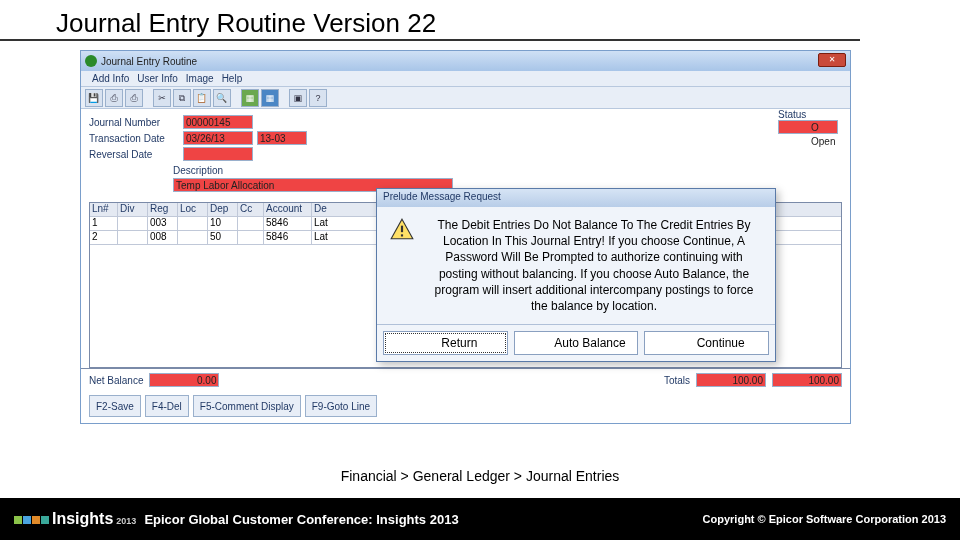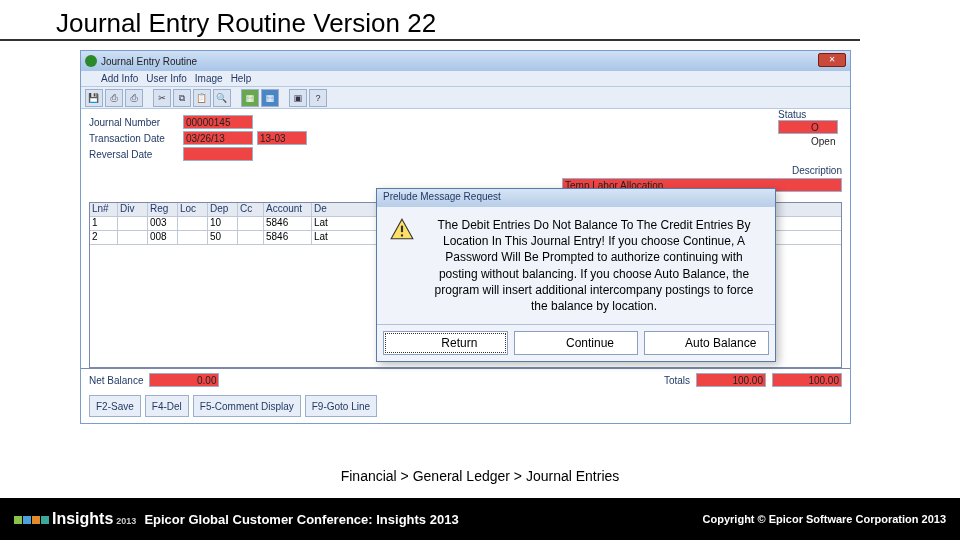--- a/index.html
+++ b/index.html
@@ -56,21 +56,21 @@
     color: #fff;
     font-size: 8px;
     text-align: center;
     line-height: 12px;
   }
   .menubar {
     background: #e8eef7;
     height: 16px;
     display: flex;
     gap: 8px;
-    padding: 0 20px;
+    padding: 0 11px;
     font-size: 10px;
     color: #223a66;
     align-items: center;
     border-bottom: 1px solid #b8c8de;
   }
   .menubar span { cursor: default; }
   .toolbar {
     background: #e8eef7;
     height: 22px;
     display: flex;
@@ -100,21 +100,21 @@
     background: #ef4444;
     border: 1px solid #9ab0cc;
     height: 14px;
     padding: 0 2px;
     color: #222;
     font-size: 10px;
     line-height:14px;
   }
   .status-block { position: absolute; right: 12px; top: 62px; font-size:10px; color:#223a66; }
   .status-block .fld { width: 60px; padding-left: 32px; }
-  .desc-row { margin-left: 119px; display:flex; flex-direction:column; gap:2px; margin-top:4px;align-items:flex-end;}
+  .desc-row { margin-left: 84px; display:flex; flex-direction:column; gap:2px; margin-top:4px;}
   .desc-row .lbl2 { font-size:10px; color:#223a66; }
   .desc-row .fld { width: 280px; }
   .grid {
     margin: 4px 8px 0 8px;
     border: 1px solid #7a8aa8;
     background: #fff;
     font-size: 10px;
   }
   .grid-head, .grid-row {
     display: flex;
@@ -354,22 +354,22 @@
   <div class="dlg-body">
     <svg class="warn-icon" viewBox="0 0 24 24">
       <path d="M12 2 L22 20 L2 20 Z" fill="#ffe066" stroke="#333" stroke-width="1"></path>
       <rect x="11" y="8" width="2" height="6" fill="#333"></rect>
       <rect x="11" y="16" width="2" height="2" fill="#333"></rect>
     </svg>
     <div class="dlg-text">The Debit Entries Do Not Balance To The Credit Entries By Location In This Journal Entry! If you choose Continue, A Password Will Be Prompted to authorize continuing with posting without balancing. If you choose Auto Balance, the program will insert additional intercompany postings to force the balance by location.</div>
   </div>
   <div class="dlg-btns">
     <div class="dlg-btn focus">Return</div>
+    <div class="dlg-btn">Auto Balance</div>
     <div class="dlg-btn">Continue</div>
-    <div class="dlg-btn">Auto Balance</div>
   </div>
 </div>
 
 <div class="breadcrumb">Financial &gt; General Ledger &gt; Journal Entries</div>
 
 <div class="footer">
   <div class="footer-left">
     <div class="logo">
       <span class="sq g"></span>
         <span class="sq b"></span>

